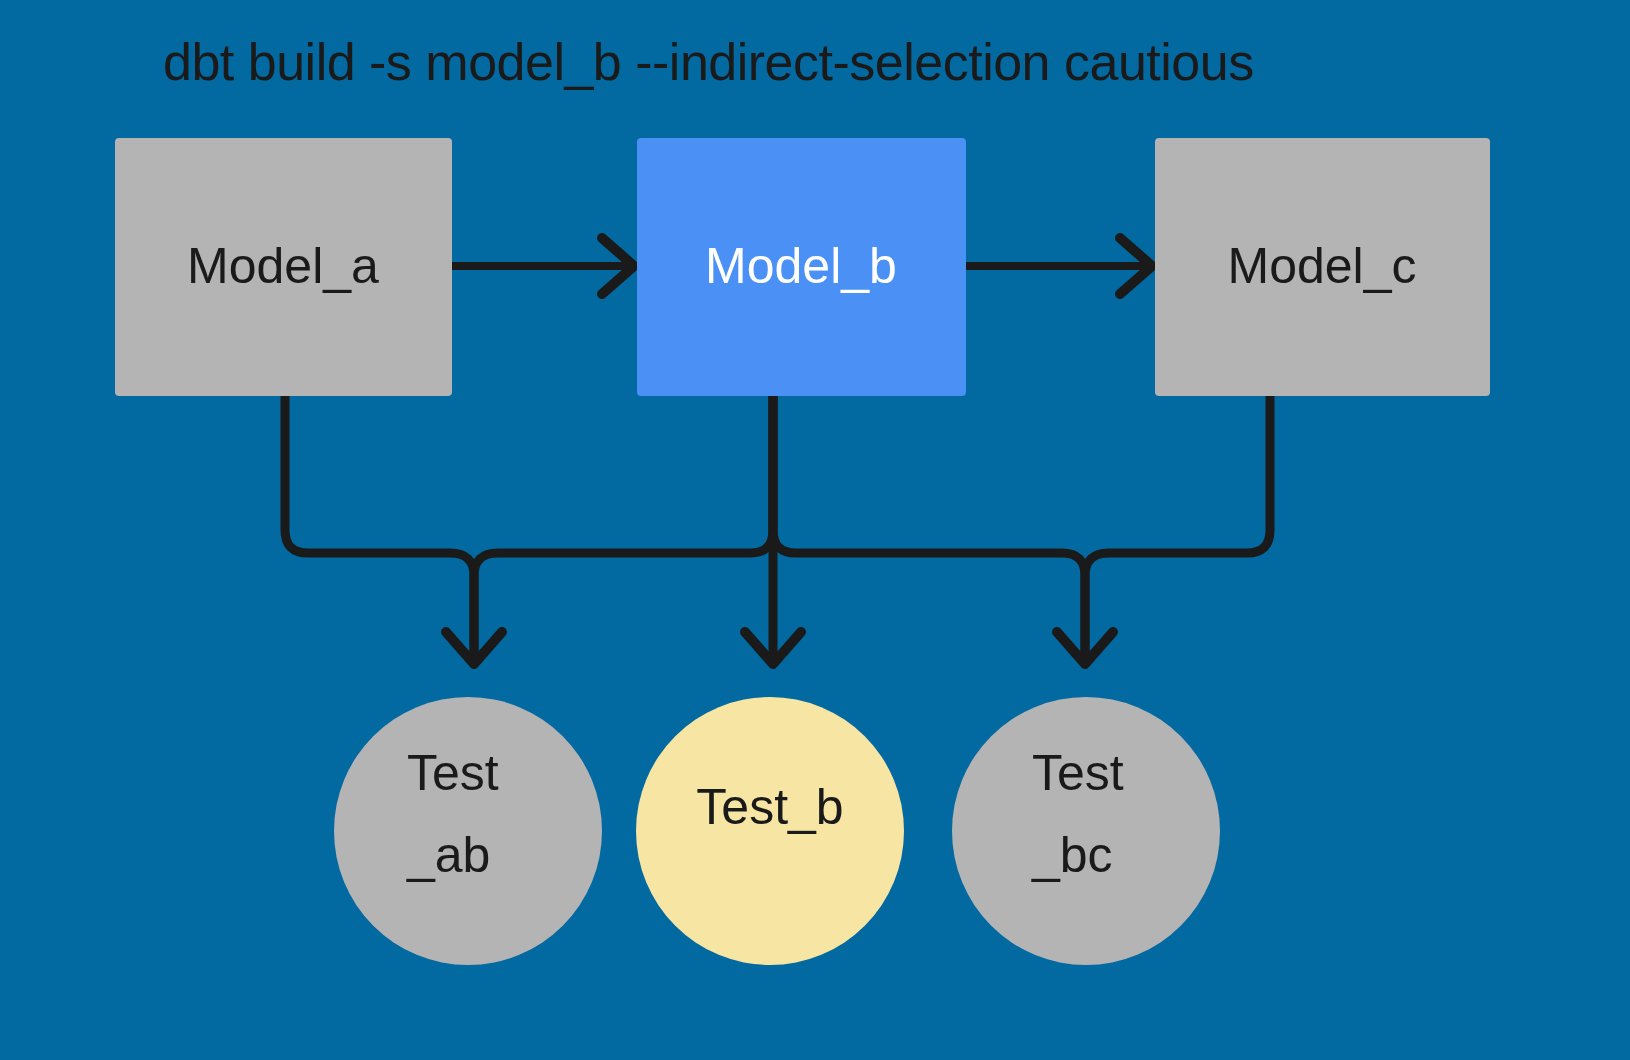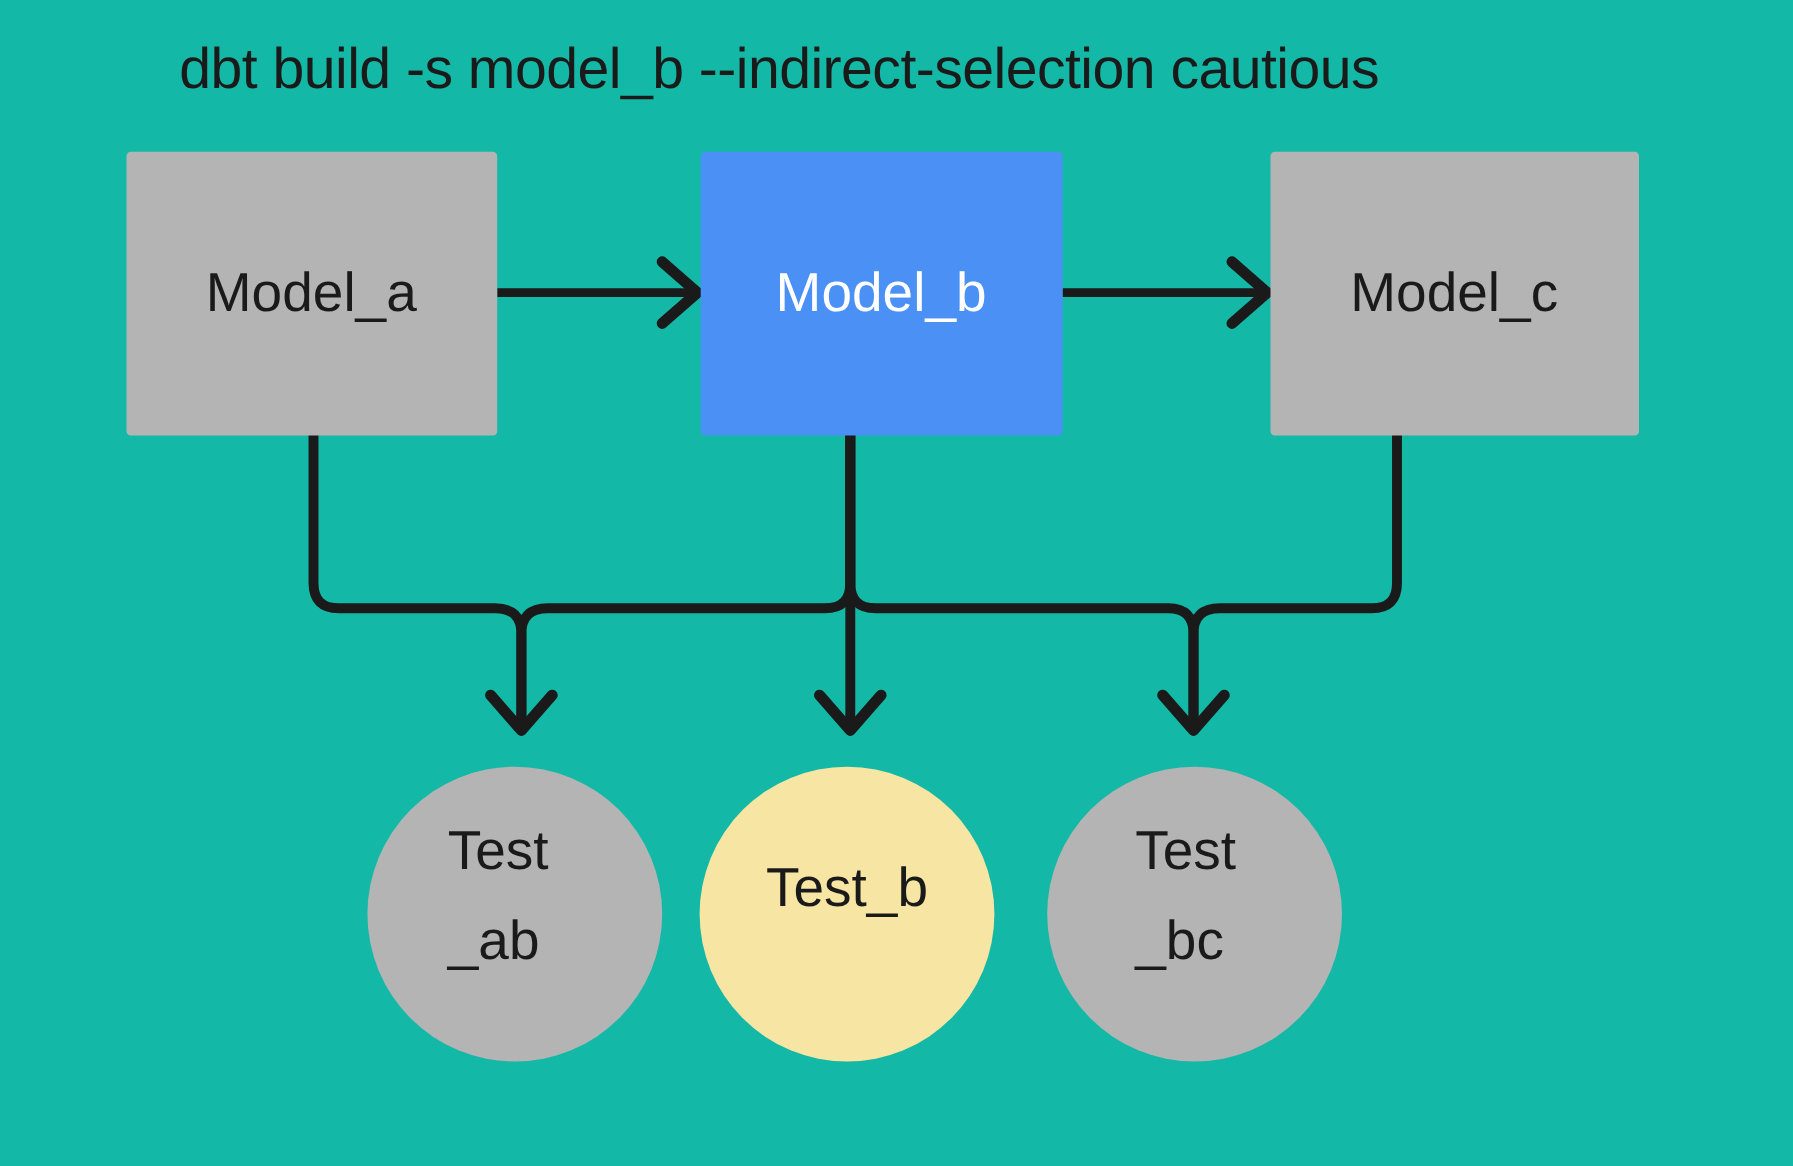--- a/index.html
+++ b/index.html
@@ -7,21 +7,21 @@
     padding: 0;
     background: #ffffff;
   }
   body {
     font-family: "Liberation Sans", sans-serif;
   }
   #canvas {
     position: relative;
     width: 1630px;
     height: 1060px;
-    background: #14b8a6;
+    background: #0369a1;
     overflow: hidden;
   }
   #diagram-svg {
     position: absolute;
     left: 0;
     top: 0;
     width: 1630px;
     height: 1060px;
   }
   .title-text {

